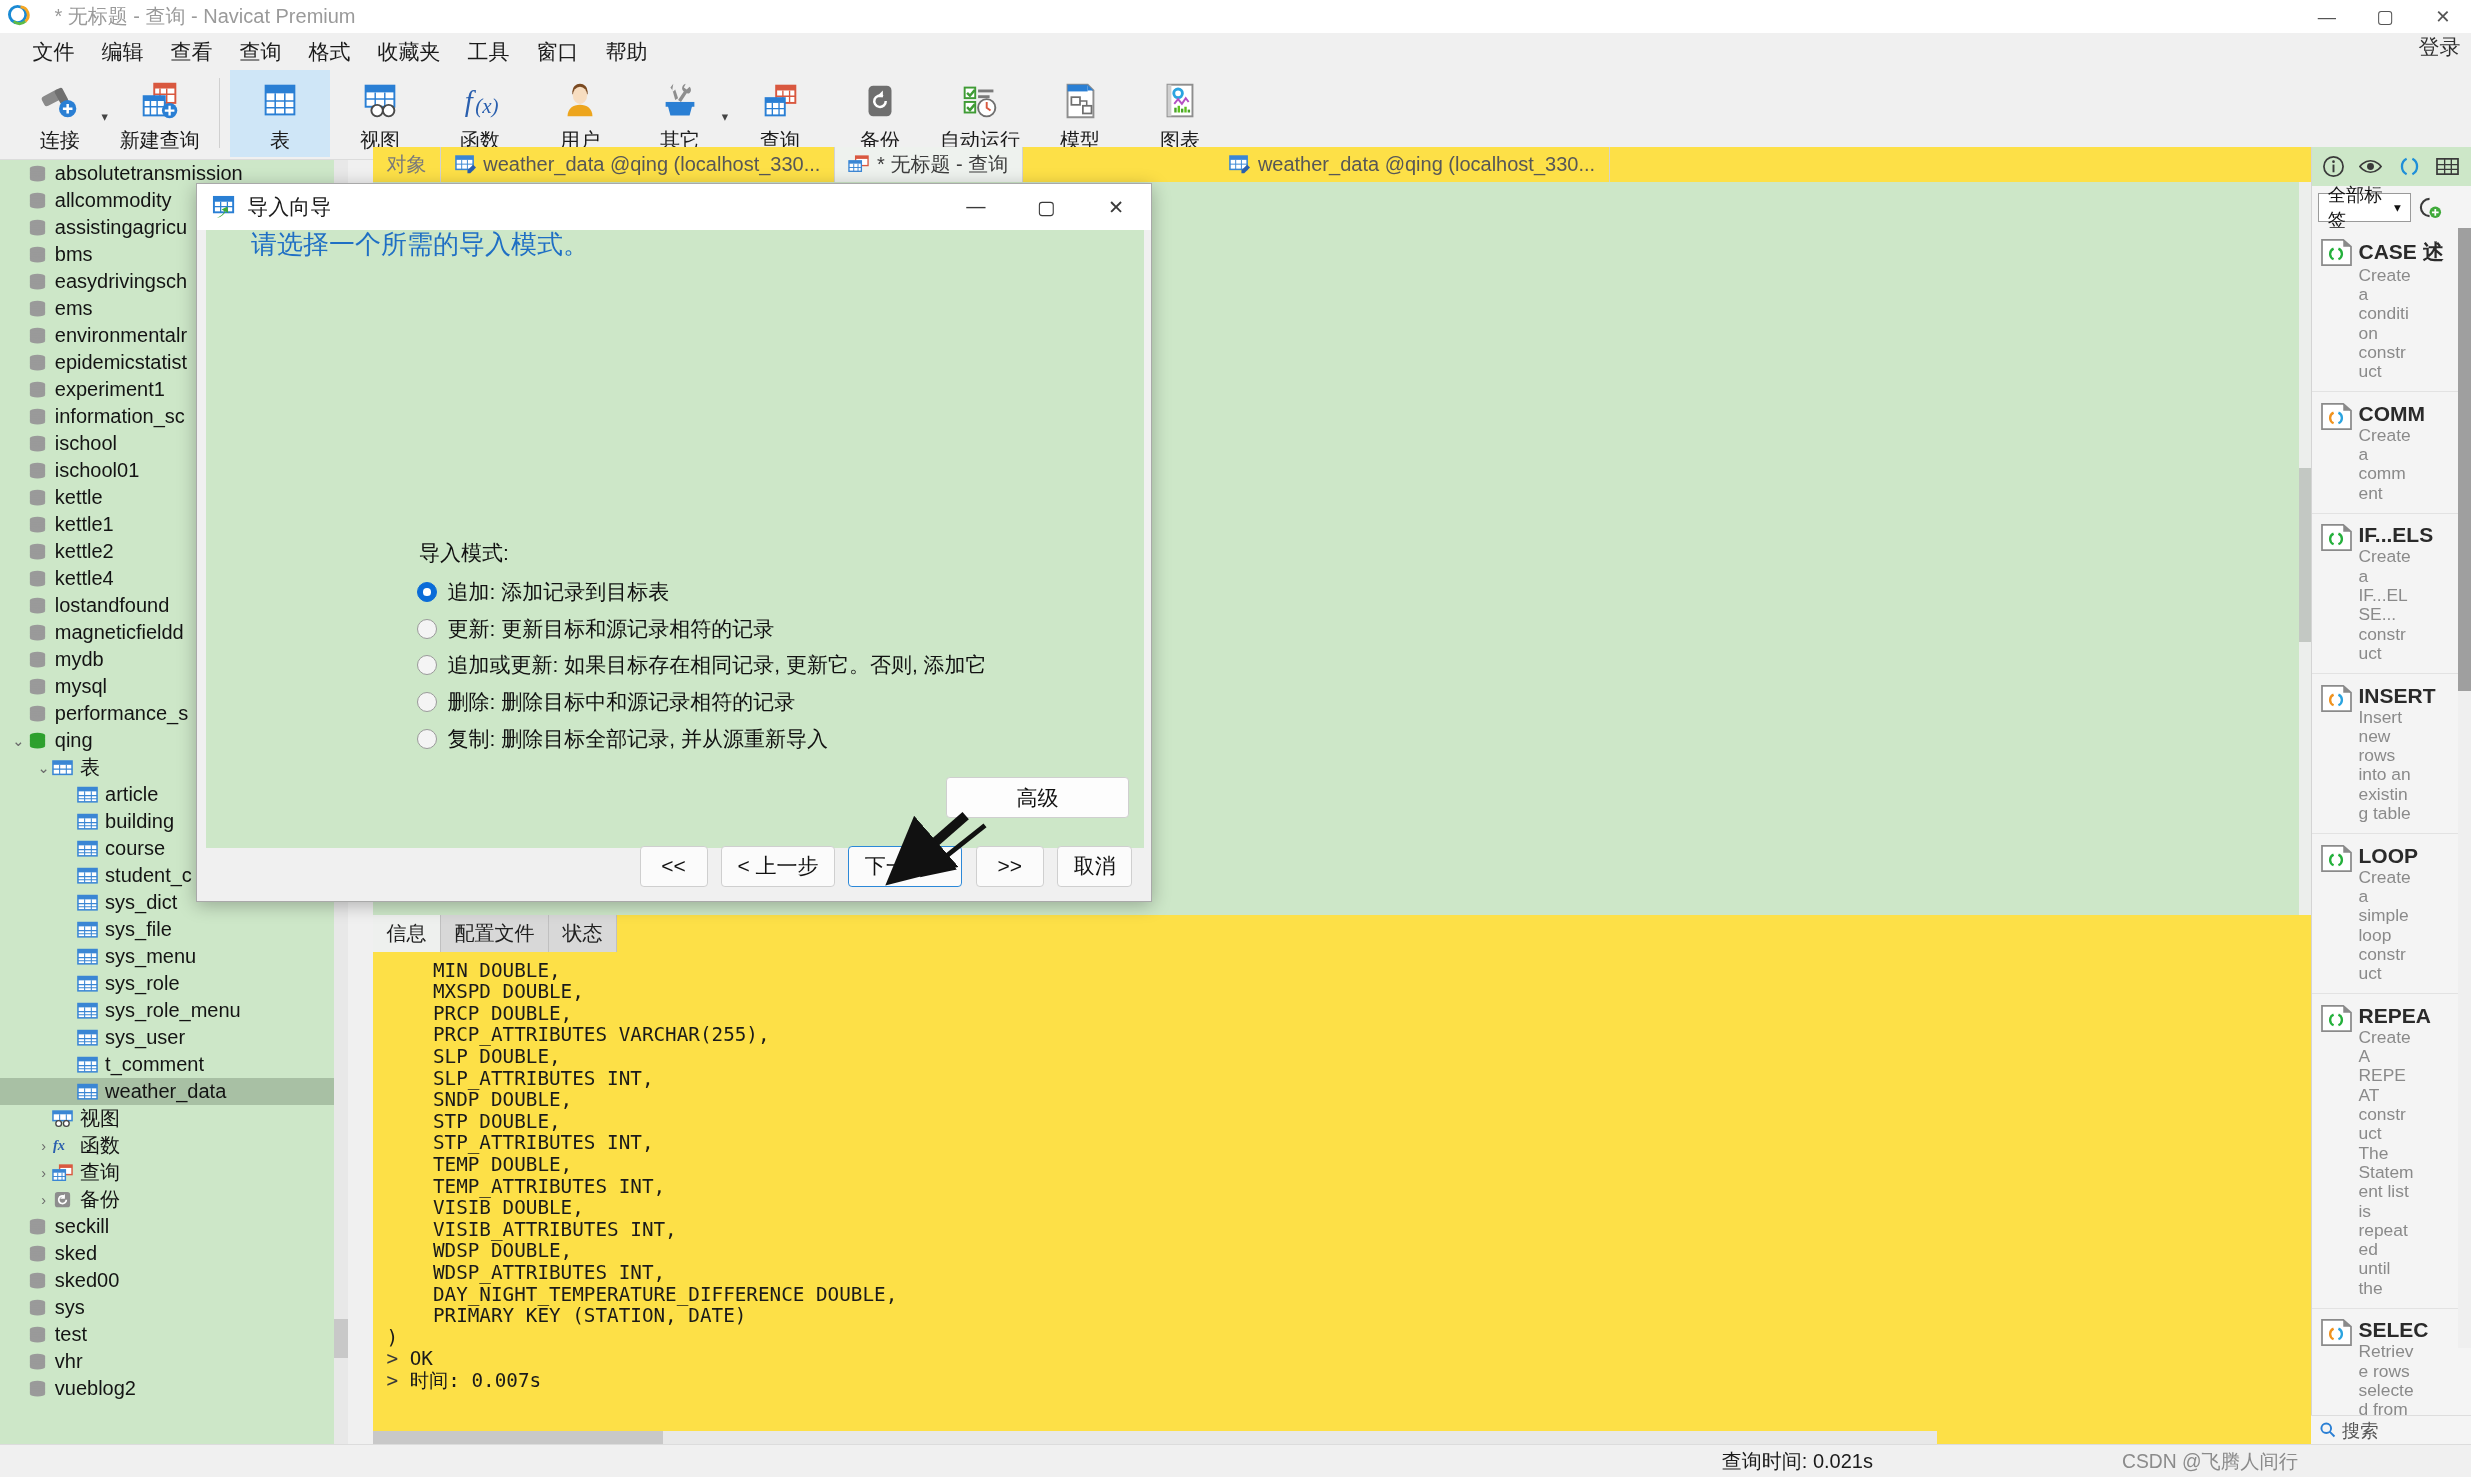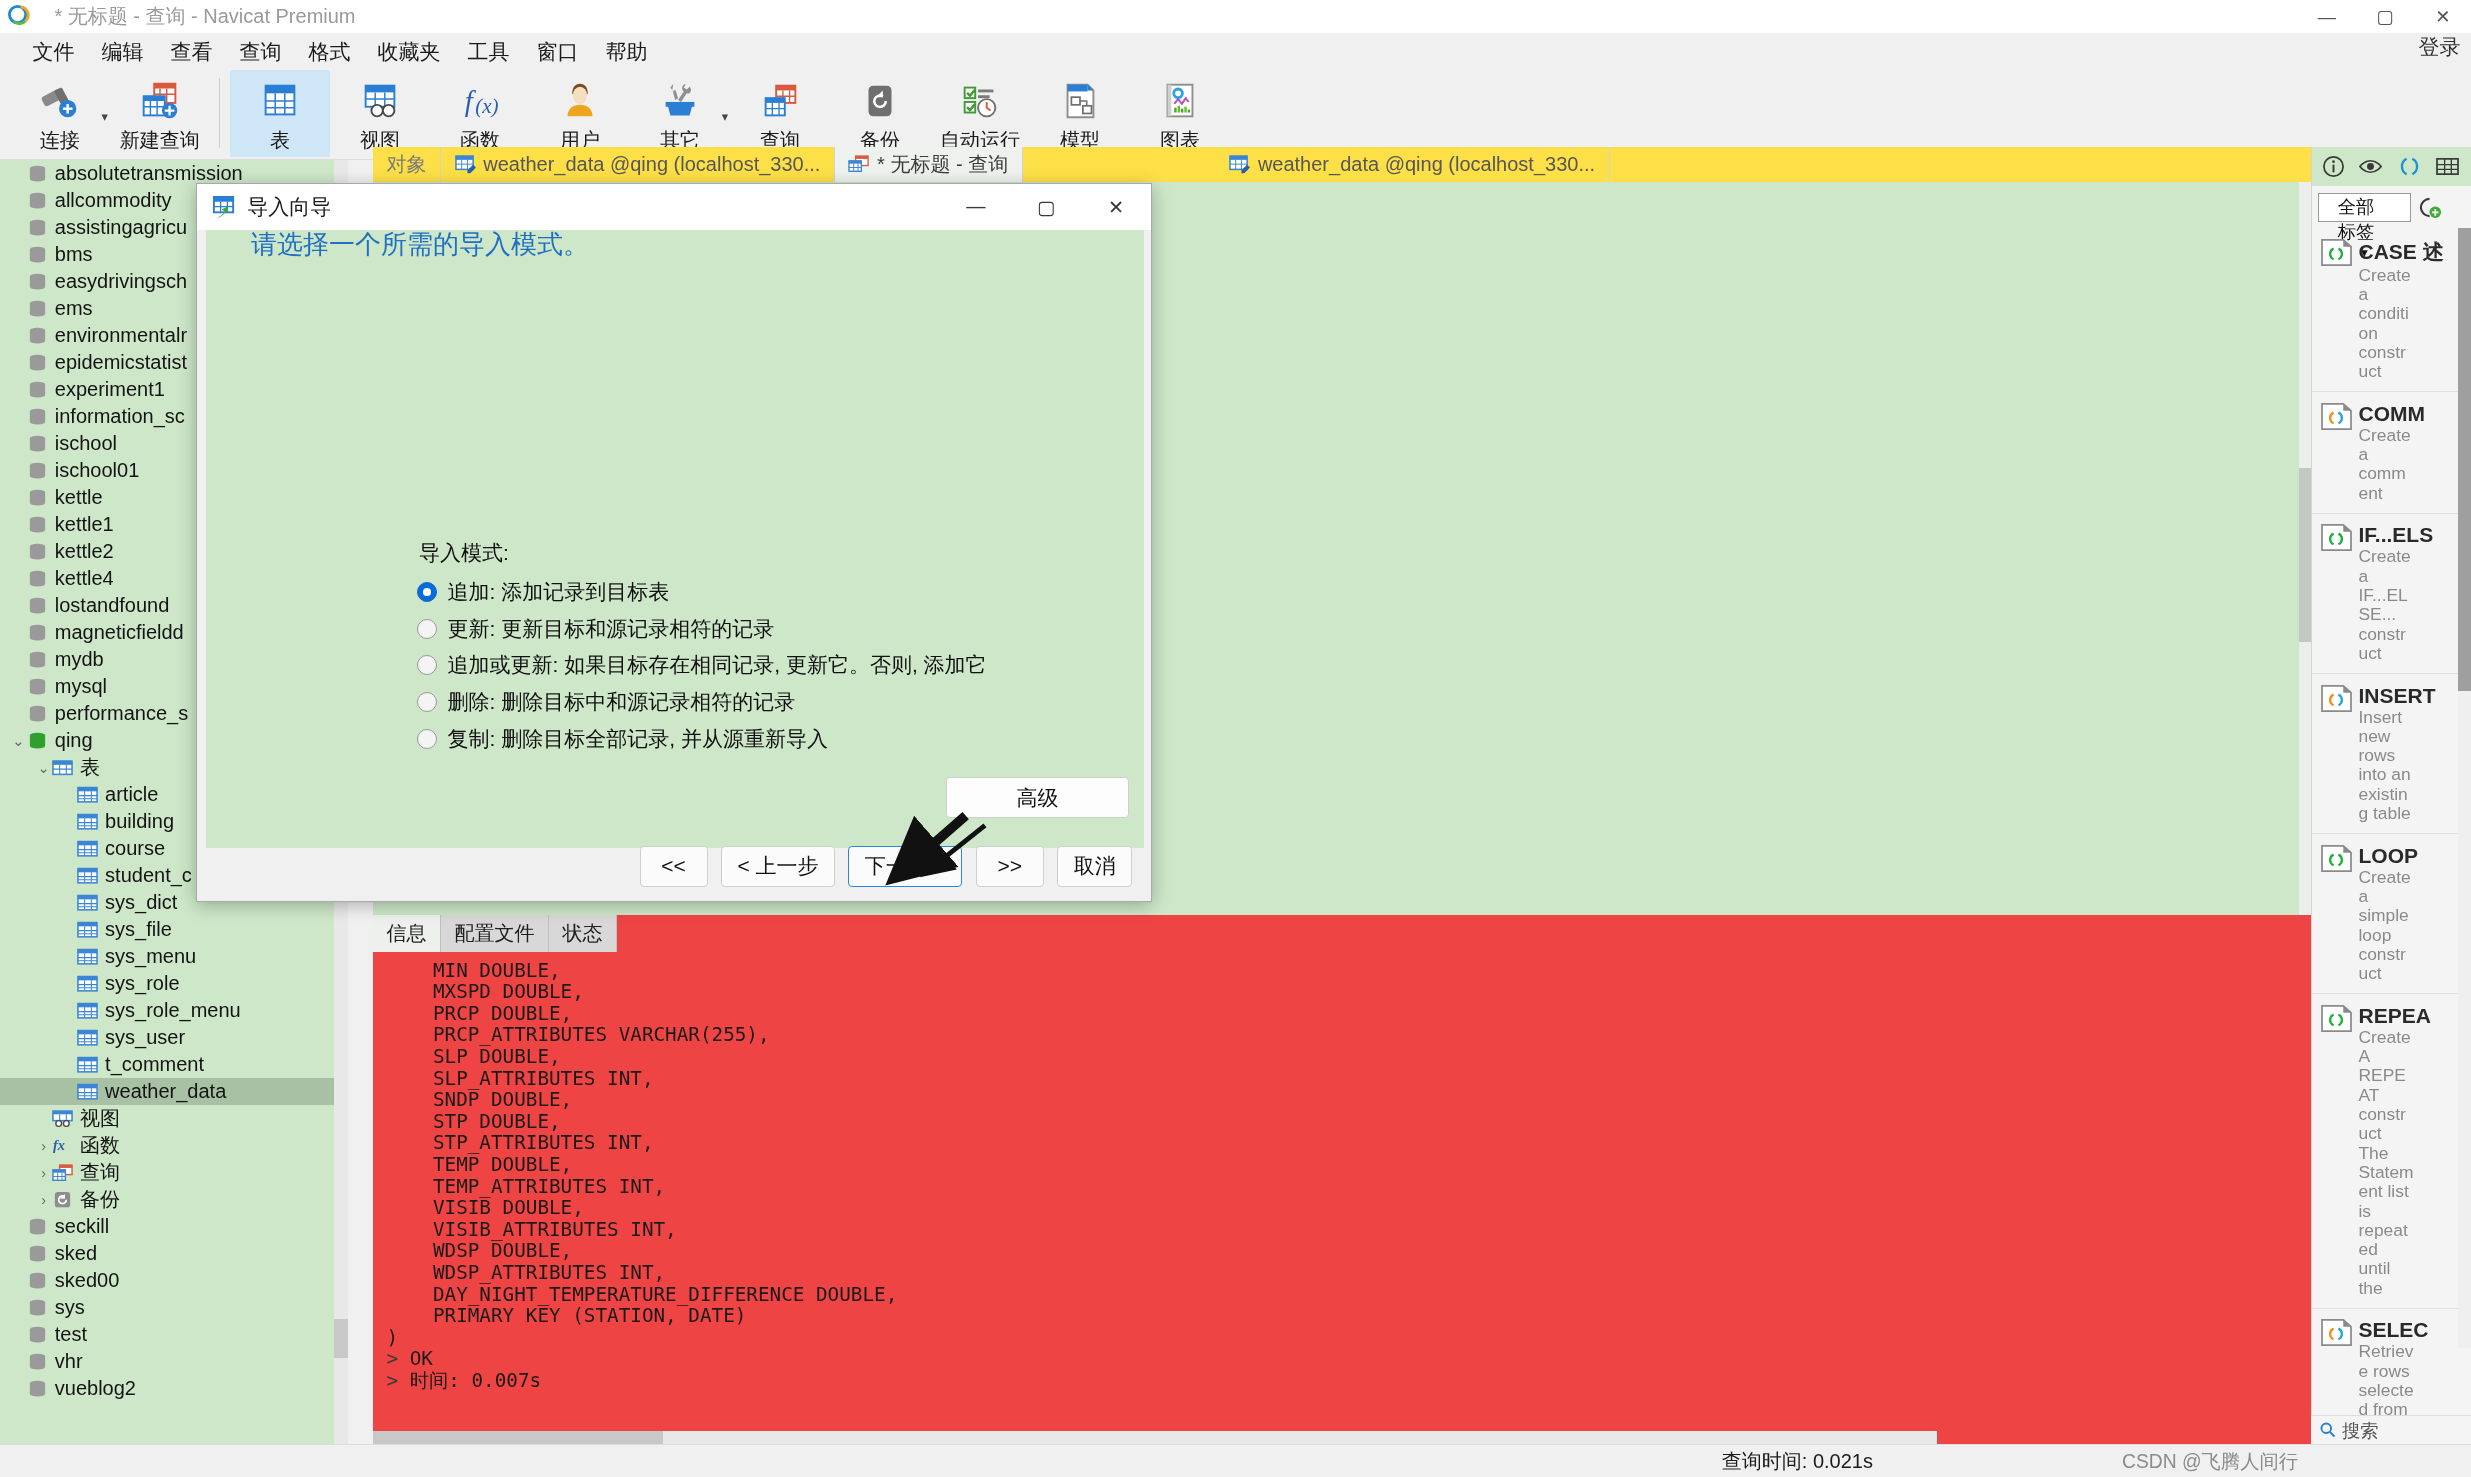--- a/index.html
+++ b/index.html
@@ -68,38 +68,38 @@
   .tabicon{width:21px;height:18.3px;flex:none;}
   
   #editor{
     position:absolute; left:373px; top:182px; width:1939px; height:734px;
     background:#cde7c8;
   }
   #editor-gutter{ position:absolute;left:0;top:0;width:41px;height:734px;background:#cde7c8;}
   #edscroll{ position:absolute; right:0; top:0; width:13.5px; height:734px; background:#eceeec;}
   #edthumb{ position:absolute; right:0; top:286px; width:13.5px; height:174px; background:#c3c8c3;}
   
-  #resultpanel{ position:absolute; left:373px; top:915px; width:1939px; height:529px; background:#ef4444;}
+  #resultpanel{ position:absolute; left:373px; top:915px; width:1939px; height:529px; background:#fde047;}
   #restabs{ position:absolute; left:0; top:0; height:37px; display:flex; align-items:flex-end;}
   .rtab{ height:37px; display:flex;align-items:center;padding:0 13.5px; font-size:20px;
      background:#d8d8d8; color:#202020; border-right:1px solid #c0c0c0; white-space:nowrap;}
   .rtab.active{ background:#eef0ee; }
   #reslog{ position:absolute; left:0; top:37px; width:1939px; height:492px;
      font-family:"DejaVu Sans Mono","Liberation Mono",monospace; font-size:19.3px;
      color:#1a1a1a; padding:7.7px 0 0 13.5px; line-height:21.6px; white-space:pre; }
   #reslog .gt{ color:#3a3a3a; }
   
   #rightpanel{
     position:absolute; left:2311px; top:147px; width:160px; height:1298px; background:#f4f4f4;
     border-left:1px solid #d4d4d4;
   }
   #rp-icons{ height:39px; background:#cde7c8; display:flex; align-items:center; gap:13.5px; padding-left:9.7px;}
   #rp-filter{ height:42px; display:flex; align-items:center; gap:7.7px; padding-left:5.8px; background:#f4f4f4;}
   #rp-select{ width:93px;height:29px;border:1px solid #9a9a9a;background:#fff;font-size:18.3px;
-     display:flex;align-items:center;justify-content:space-between;padding:0 19px;color:#111;flex-direction:column;}
+     display:flex;align-items:center;justify-content:space-between;padding:0 9px;color:#111;}
   .snip{ display:flex; gap:5.8px; padding:9.7px 3.9px 9.7px 7.7px; border-bottom:1px solid #e2e2e2; }
   .snip .sicon{ width:33px;height:29px;flex:none; }
   .snip .sbody{ overflow:hidden; }
   .snip .stitle{ font-size:21px; font-weight:bold; color:#2a2a2a; white-space:nowrap;}
   .snip .sdesc{ font-size:17.4px; color:#8a8a8a; line-height:19.3px; width:56px; word-wrap:break-word;}
   #rp-scroll{ position:absolute; right:0; top:81px; width:12.6px; height:1120px; background:#efefef;}
   #rp-thumb{ position:absolute; right:0; top:0; width:12.6px; height:463px; background:#9f9f9f;}
   #rp-search{ position:absolute; left:2311px; bottom:33px; width:160px; height:29px;
       background:#f4f4f4; display:flex; align-items:center; gap:5.8px; padding-left:7.7px;
       border-top:1px solid #ddd; font-size:18.3px; color:#555;}

